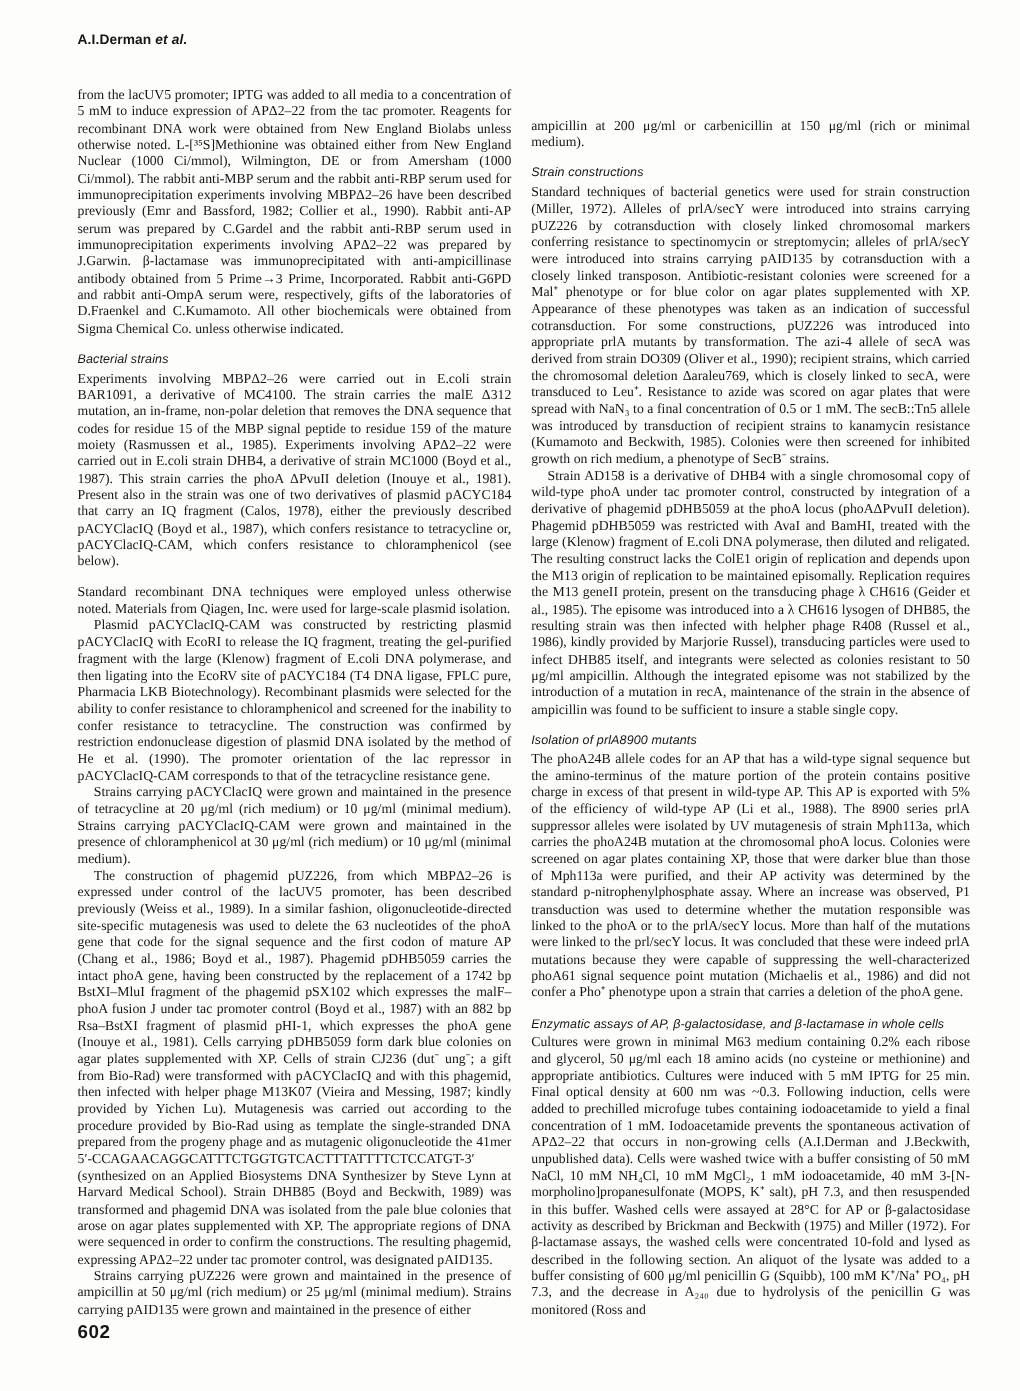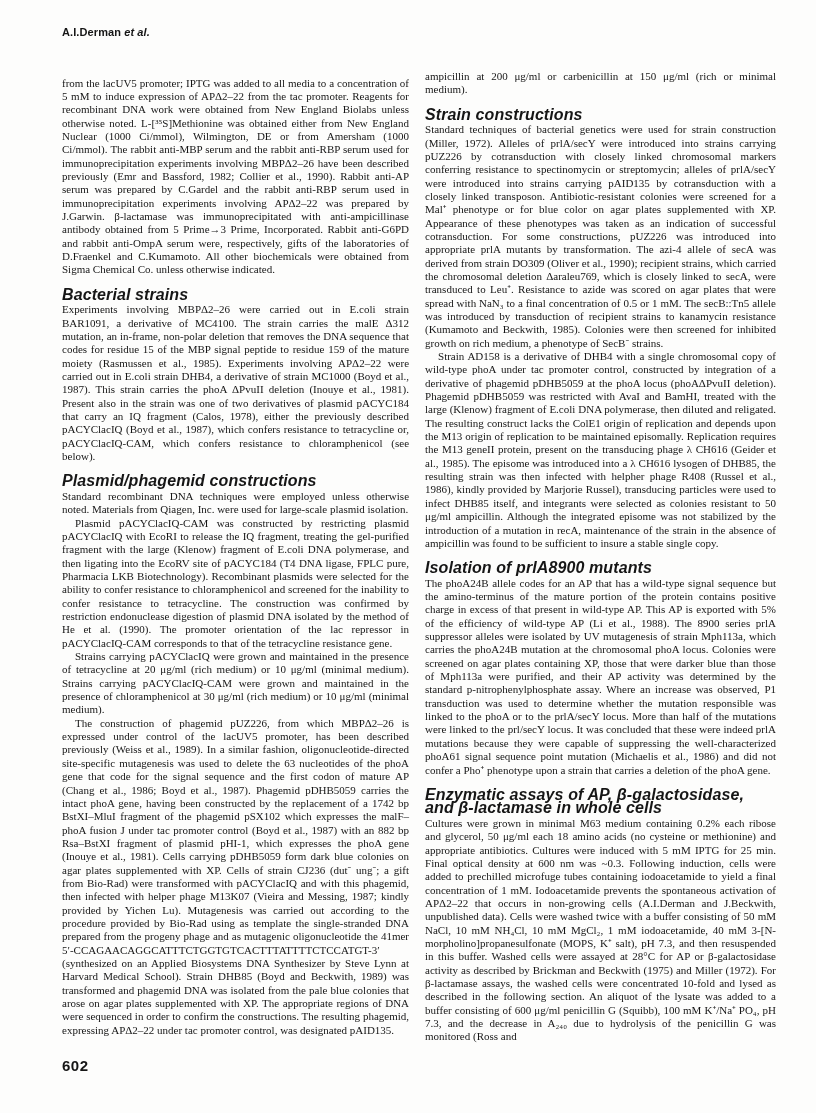--- a/index.html
+++ b/index.html
@@ -13,37 +13,37 @@
   }
   .sheet { padding: 26px 40px 0 62px; }
   .running-head {
     font-family: "Liberation Sans", sans-serif;
     font-weight: 700;
     font-size: 11px;
     margin-bottom: 32px;
     letter-spacing: 0.1px;
   }
   .running-head .etal { font-style: italic; }
-  .columns { display: flex; gap: 16px; align-items: center; }
+  .columns { display: flex; gap: 16px; align-items: flex-end; }
   .col { width: 350px; }
   .col.colr { width: 354px; }
   .body-p {
     margin: 0;
     font-size: 11px;
     line-height: 13.35px;
     text-align: justify;
     hyphens: none;
   }
   .body-p.ind { text-indent: 13px; }
   section { margin-top: 11px; }
   .sec-h {
     font-family: "Liberation Sans", sans-serif;
     font-style: italic;
-    font-weight: 700;
-    font-size: 16px;
+    font-weight: 400;
+    font-size: 10px;
     line-height: 13.5px;
     margin: 0 0 2px 0;
     letter-spacing: 0.1px;
   }
   .page-number {
     position: absolute;
     left: 62px;
     top: 1057px;
     font-family: "Liberation Sans", sans-serif;
     font-weight: 700;
@@ -64,25 +64,25 @@
 
     <div class="col">
       <p class="body-p">from the lacUV5 promoter; IPTG was added to all media to a concentration of 5 mM to induce expression of APΔ2–22 from the tac promoter. Reagents for recombinant DNA work were obtained from New England Biolabs unless otherwise noted. L-[³⁵S]Methionine was obtained either from New England Nuclear (1000 Ci/mmol), Wilmington, DE or from Amersham (1000 Ci/mmol). The rabbit anti-MBP serum and the rabbit anti-RBP serum used for immunoprecipitation experiments involving MBPΔ2–26 have been described previously (Emr and Bassford, 1982; Collier et al., 1990). Rabbit anti-AP serum was prepared by C.Gardel and the rabbit anti-RBP serum used in immunoprecipitation experiments involving APΔ2–22 was prepared by J.Garwin. β-lactamase was immunoprecipitated with anti-ampicillinase antibody obtained from 5 Prime→3 Prime, Incorporated. Rabbit anti-G6PD and rabbit anti-OmpA serum were, respectively, gifts of the laboratories of D.Fraenkel and C.Kumamoto. All other biochemicals were obtained from Sigma Chemical Co. unless otherwise indicated.</p>
 
       <section>
         <h3 class="sec-h">Bacterial strains</h3>
         <p class="body-p">Experiments involving MBPΔ2–26 were carried out in E.coli strain BAR1091, a derivative of MC4100. The strain carries the malE Δ312 mutation, an in-frame, non-polar deletion that removes the DNA sequence that codes for residue 15 of the MBP signal peptide to residue 159 of the mature moiety (Rasmussen et al., 1985). Experiments involving APΔ2–22 were carried out in E.coli strain DHB4, a derivative of strain MC1000 (Boyd et al., 1987). This strain carries the phoA ΔPvuII deletion (Inouye et al., 1981). Present also in the strain was one of two derivatives of plasmid pACYC184 that carry an IQ fragment (Calos, 1978), either the previously described pACYClacIQ (Boyd et al., 1987), which confers resistance to tetracycline or, pACYClacIQ-CAM, which confers resistance to chloramphenicol (see below).</p>
       </section>
 
       <section>
-        <h3 class="sec-h">Plasmid/phagemid constructions</h3>
         <p class="body-p">Standard recombinant DNA techniques were employed unless otherwise noted. Materials from Qiagen, Inc. were used for large-scale plasmid isolation.</p>
         <p class="body-p ind">Plasmid pACYClacIQ-CAM was constructed by restricting plasmid pACYClacIQ with EcoRI to release the IQ fragment, treating the gel-purified fragment with the large (Klenow) fragment of E.coli DNA polymerase, and then ligating into the EcoRV site of pACYC184 (T4 DNA ligase, FPLC pure, Pharmacia LKB Biotechnology). Recombinant plasmids were selected for the ability to confer resistance to chloramphenicol and screened for the inability to confer resistance to tetracycline. The construction was confirmed by restriction endonuclease digestion of plasmid DNA isolated by the method of He et al. (1990). The promoter orientation of the lac repressor in pACYClacIQ-CAM corresponds to that of the tetracycline resistance gene.</p>
         <p class="body-p ind">Strains carrying pACYClacIQ were grown and maintained in the presence of tetracycline at 20 μg/ml (rich medium) or 10 μg/ml (minimal medium). Strains carrying pACYClacIQ-CAM were grown and maintained in the presence of chloramphenicol at 30 μg/ml (rich medium) or 10 μg/ml (minimal medium).</p>
         <p class="body-p ind">The construction of phagemid pUZ226, from which MBPΔ2–26 is expressed under control of the lacUV5 promoter, has been described previously (Weiss et al., 1989). In a similar fashion, oligonucleotide-directed site-specific mutagenesis was used to delete the 63 nucleotides of the phoA gene that code for the signal sequence and the first codon of mature AP (Chang et al., 1986; Boyd et al., 1987). Phagemid pDHB5059 carries the intact phoA gene, having been constructed by the replacement of a 1742 bp BstXI–MluI fragment of the phagemid pSX102 which expresses the malF–phoA fusion J under tac promoter control (Boyd et al., 1987) with an 882 bp Rsa–BstXI fragment of plasmid pHI-1, which expresses the phoA gene (Inouye et al., 1981). Cells carrying pDHB5059 form dark blue colonies on agar plates supplemented with XP. Cells of strain CJ236 (dut⁻ ung⁻; a gift from Bio-Rad) were transformed with pACYClacIQ and with this phagemid, then infected with helper phage M13K07 (Vieira and Messing, 1987; kindly provided by Yichen Lu). Mutagenesis was carried out according to the procedure provided by Bio-Rad using as template the single-stranded DNA prepared from the progeny phage and as mutagenic oligonucleotide the 41mer 5′-CCAGAACAGGCATTTCTGGTGTCACTTTATTTTCTCCATGT-3′ (synthesized on an Applied Biosystems DNA Synthesizer by Steve Lynn at Harvard Medical School). Strain DHB85 (Boyd and Beckwith, 1989) was transformed and phagemid DNA was isolated from the pale blue colonies that arose on agar plates supplemented with XP. The appropriate regions of DNA were sequenced in order to confirm the constructions. The resulting phagemid, expressing APΔ2–22 under tac promoter control, was designated pAID135.</p>
+        <p class="body-p ind">Strains carrying pUZ226 were grown and maintained in the presence of ampicillin at 50 μg/ml (rich medium) or 25 μg/ml (minimal medium). Strains carrying pAID135 were grown and maintained in the presence of either</p>
       </section>
     </div>
 
     <div class="col colr">
       <p class="body-p">ampicillin at 200 μg/ml or carbenicillin at 150 μg/ml (rich or minimal medium).</p>
 
       <section>
         <h3 class="sec-h">Strain constructions</h3>
         <p class="body-p">Standard techniques of bacterial genetics were used for strain construction (Miller, 1972). Alleles of prlA/secY were introduced into strains carrying pUZ226 by cotransduction with closely linked chromosomal markers conferring resistance to spectinomycin or streptomycin; alleles of prlA/secY were introduced into strains carrying pAID135 by cotransduction with a closely linked transposon. Antibiotic-resistant colonies were screened for a Mal⁺ phenotype or for blue color on agar plates supplemented with XP. Appearance of these phenotypes was taken as an indication of successful cotransduction. For some constructions, pUZ226 was introduced into appropriate prlA mutants by transformation. The azi-4 allele of secA was derived from strain DO309 (Oliver et al., 1990); recipient strains, which carried the chromosomal deletion Δaraleu769, which is closely linked to secA, were transduced to Leu⁺. Resistance to azide was scored on agar plates that were spread with NaN₃ to a final concentration of 0.5 or 1 mM. The secB::Tn5 allele was introduced by transduction of recipient strains to kanamycin resistance (Kumamoto and Beckwith, 1985). Colonies were then screened for inhibited growth on rich medium, a phenotype of SecB⁻ strains.</p>
         <p class="body-p ind">Strain AD158 is a derivative of DHB4 with a single chromosomal copy of wild-type phoA under tac promoter control, constructed by integration of a derivative of phagemid pDHB5059 at the phoA locus (phoAΔPvuII deletion). Phagemid pDHB5059 was restricted with AvaI and BamHI, treated with the large (Klenow) fragment of E.coli DNA polymerase, then diluted and religated. The resulting construct lacks the ColE1 origin of replication and depends upon the M13 origin of replication to be maintained episomally. Replication requires the M13 geneII protein, present on the transducing phage λ CH616 (Geider et al., 1985). The episome was introduced into a λ CH616 lysogen of DHB85, the resulting strain was then infected with helpher phage R408 (Russel et al., 1986), kindly provided by Marjorie Russel), transducing particles were used to infect DHB85 itself, and integrants were selected as colonies resistant to 50 μg/ml ampicillin. Although the integrated episome was not stabilized by the introduction of a mutation in recA, maintenance of the strain in the absence of ampicillin was found to be sufficient to insure a stable single copy.</p>

